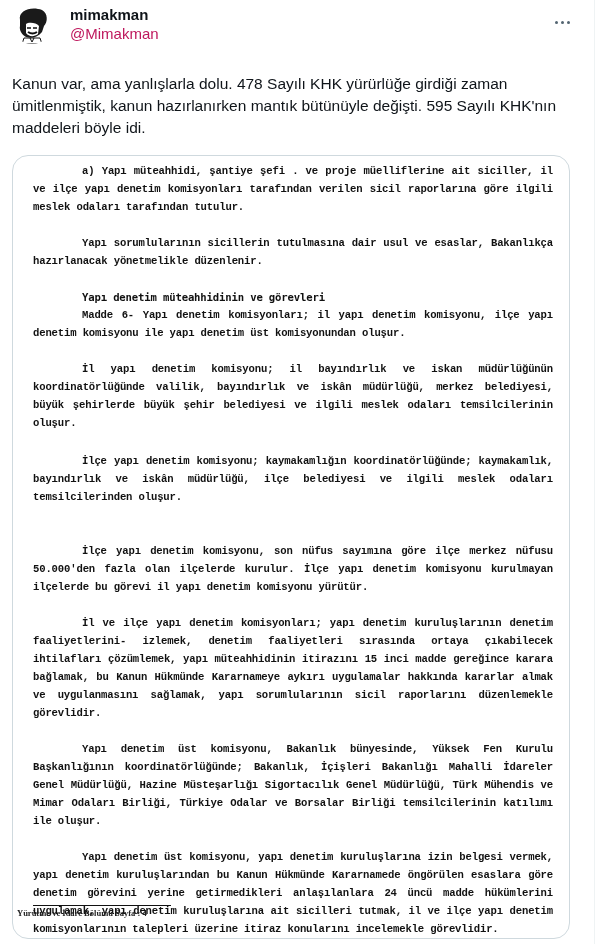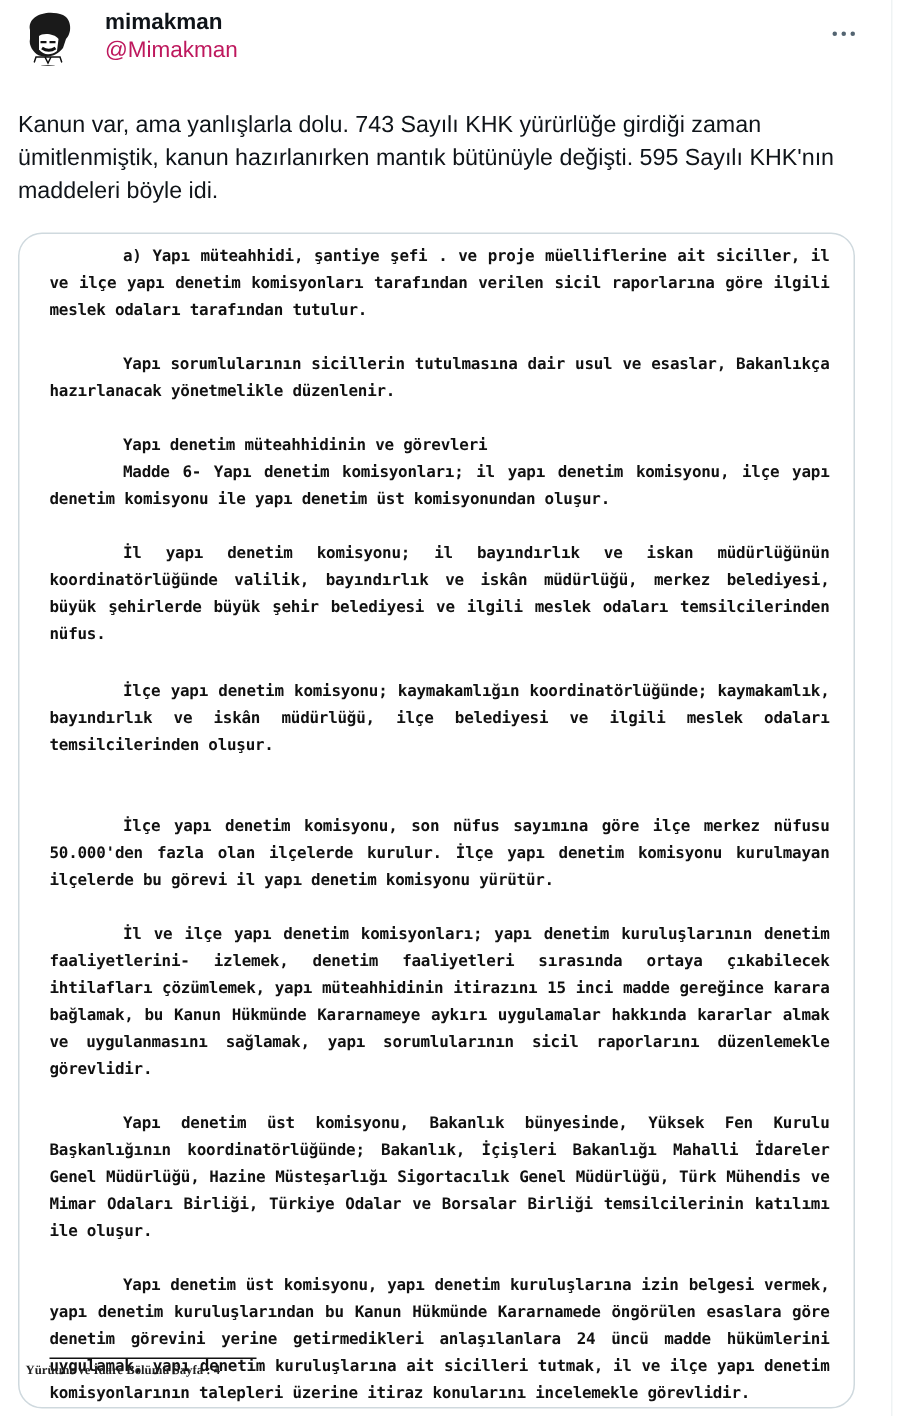--- a/index.html
+++ b/index.html
@@ -43,21 +43,21 @@
       border: 1px solid #cfd9de; border-radius: 16px; overflow: hidden;
       background: #ffffff;
     }
     .doc {
       position: absolute; left: 20px; top: 0; width: 520px;
       font-family: "DejaVu Sans Mono", monospace; font-weight: bold;
       font-size: 10.6px; line-height: 18px; color: #111;
       letter-spacing: -0.15px;
     }
     .doc p { margin: 0; text-align: justify; text-align-last: left; }
-    .doc p.indent { text-indent: 49px; }
+    .doc p.indent { text-indent: 49px; font-family: Liberation Mono, monospace; }
     .doc .heading { text-indent: 49px; }
     .footer-rule {
       position: absolute; left: 20px; top: 749px; width: 138px; height: 1px;
       background: #111;
     }
     .footer-text {
       position: absolute; left: 4px; top: 752px;
       font-family: "Liberation Serif", serif; font-weight: bold; font-size: 8.5px; color: #222;
     }
   </style>
@@ -85,29 +85,29 @@
   </div>
   <div class="more-button">
     <div style="display:flex;">
       <span></span>
         <span></span>
         <span></span>
     </div>
   </div>
 </div>
 
-<div class="tweet-text">Kanun var, ama yanlışlarla dolu. 743 Sayılı KHK yürürlüğe girdiği zaman ümitlenmiştik, kanun hazırlanırken mantık bütünüyle değişti. 595 Sayılı KHK'nın maddeleri böyle idi.</div>
+<div class="tweet-text">Kanun var, ama yanlışlarla dolu. 478 Sayılı KHK yürürlüğe girdiği zaman ümitlenmiştik, kanun hazırlanırken mantık bütünüyle değişti. 595 Sayılı KHK'nın maddeleri böyle idi.</div>
 
 <div class="media">
   <div class="doc">
     <p class="indent" style="margin-top:6px;">a) Yapı müteahhidi, şantiye şefi . ve proje müelliflerine ait siciller, il ve ilçe yapı denetim komisyonları tarafından verilen sicil raporlarına göre ilgili meslek odaları tarafından tutulur.</p>
     <p class="indent" style="margin-top:18px;">Yapı sorumlularının sicillerin tutulmasına dair usul ve esaslar, Bakanlıkça hazırlanacak yönetmelikle düzenlenir.</p>
     <p class="heading" style="margin-top:18px;">Yapı denetim müteahhidinin ve görevleri</p>
     <p class="indent">Madde 6- Yapı denetim komisyonları; il yapı denetim komisyonu, ilçe yapı denetim komisyonu ile yapı denetim üst komisyonundan oluşur.</p>
-    <p class="indent" style="margin-top:18px;">İl yapı denetim komisyonu; il bayındırlık ve iskan müdürlüğünün koordinatörlüğünde valilik, bayındırlık ve iskân müdürlüğü, merkez belediyesi, büyük şehirlerde büyük şehir belediyesi ve ilgili meslek odaları temsilcilerinden nüfus.</p>
+    <p class="indent" style="margin-top:18px;">İl yapı denetim komisyonu; il bayındırlık ve iskan müdürlüğünün koordinatörlüğünde valilik, bayındırlık ve iskân müdürlüğü, merkez belediyesi, büyük şehirlerde büyük şehir belediyesi ve ilgili meslek odaları temsilcilerinin oluşur.</p>
     <p class="indent" style="margin-top:20px;">İlçe yapı denetim komisyonu; kaymakamlığın koordinatörlüğünde; kaymakamlık, bayındırlık ve iskân müdürlüğü, ilçe belediyesi ve ilgili meslek odaları temsilcilerinden oluşur.</p>
     <p class="indent" style="margin-top:36px;">İlçe yapı denetim komisyonu, son nüfus sayımına göre ilçe merkez nüfusu 50.000'den fazla olan ilçelerde kurulur. İlçe yapı denetim komisyonu kurulmayan ilçelerde bu görevi il yapı denetim komisyonu yürütür.</p>
     <p class="indent" style="margin-top:18px;">İl ve ilçe yapı denetim komisyonları; yapı denetim kuruluşlarının denetim faaliyetlerini- izlemek, denetim faaliyetleri sırasında ortaya çıkabilecek ihtilafları çözümlemek, yapı müteahhidinin itirazını 15 inci madde gereğince karara bağlamak, bu Kanun Hükmünde Kararnameye aykırı uygulamalar hakkında kararlar almak ve uygulanmasını sağlamak, yapı sorumlularının sicil raporlarını düzenlemekle görevlidir.</p>
     <p class="indent" style="margin-top:18px;">Yapı denetim üst komisyonu, Bakanlık bünyesinde, Yüksek Fen Kurulu Başkanlığının koordinatörlüğünde; Bakanlık, İçişleri Bakanlığı Mahalli İdareler Genel Müdürlüğü, Hazine Müsteşarlığı Sigortacılık Genel Müdürlüğü, Türk Mühendis ve Mimar Odaları Birliği, Türkiye Odalar ve Borsalar Birliği temsilcilerinin katılımı ile oluşur.</p>
     <p class="indent" style="margin-top:18px;">Yapı denetim üst komisyonu, yapı denetim kuruluşlarına izin belgesi vermek, yapı denetim kuruluşlarından bu Kanun Hükmünde Kararnamede öngörülen esaslara göre denetim görevini yerine getirmedikleri anlaşılanlara 24 üncü madde hükümlerini uygulamak, yapı denetim kuruluşlarına ait sicilleri tutmak, il ve ilçe yapı denetim komisyonlarının talepleri üzerine itiraz konularını incelemekle görevlidir.</p>
   </div>
   <div class="footer-rule"></div>
   <div class="footer-text">Yürütme ve İdare Bölümü Sayfa : 4</div>
 </div>
 

